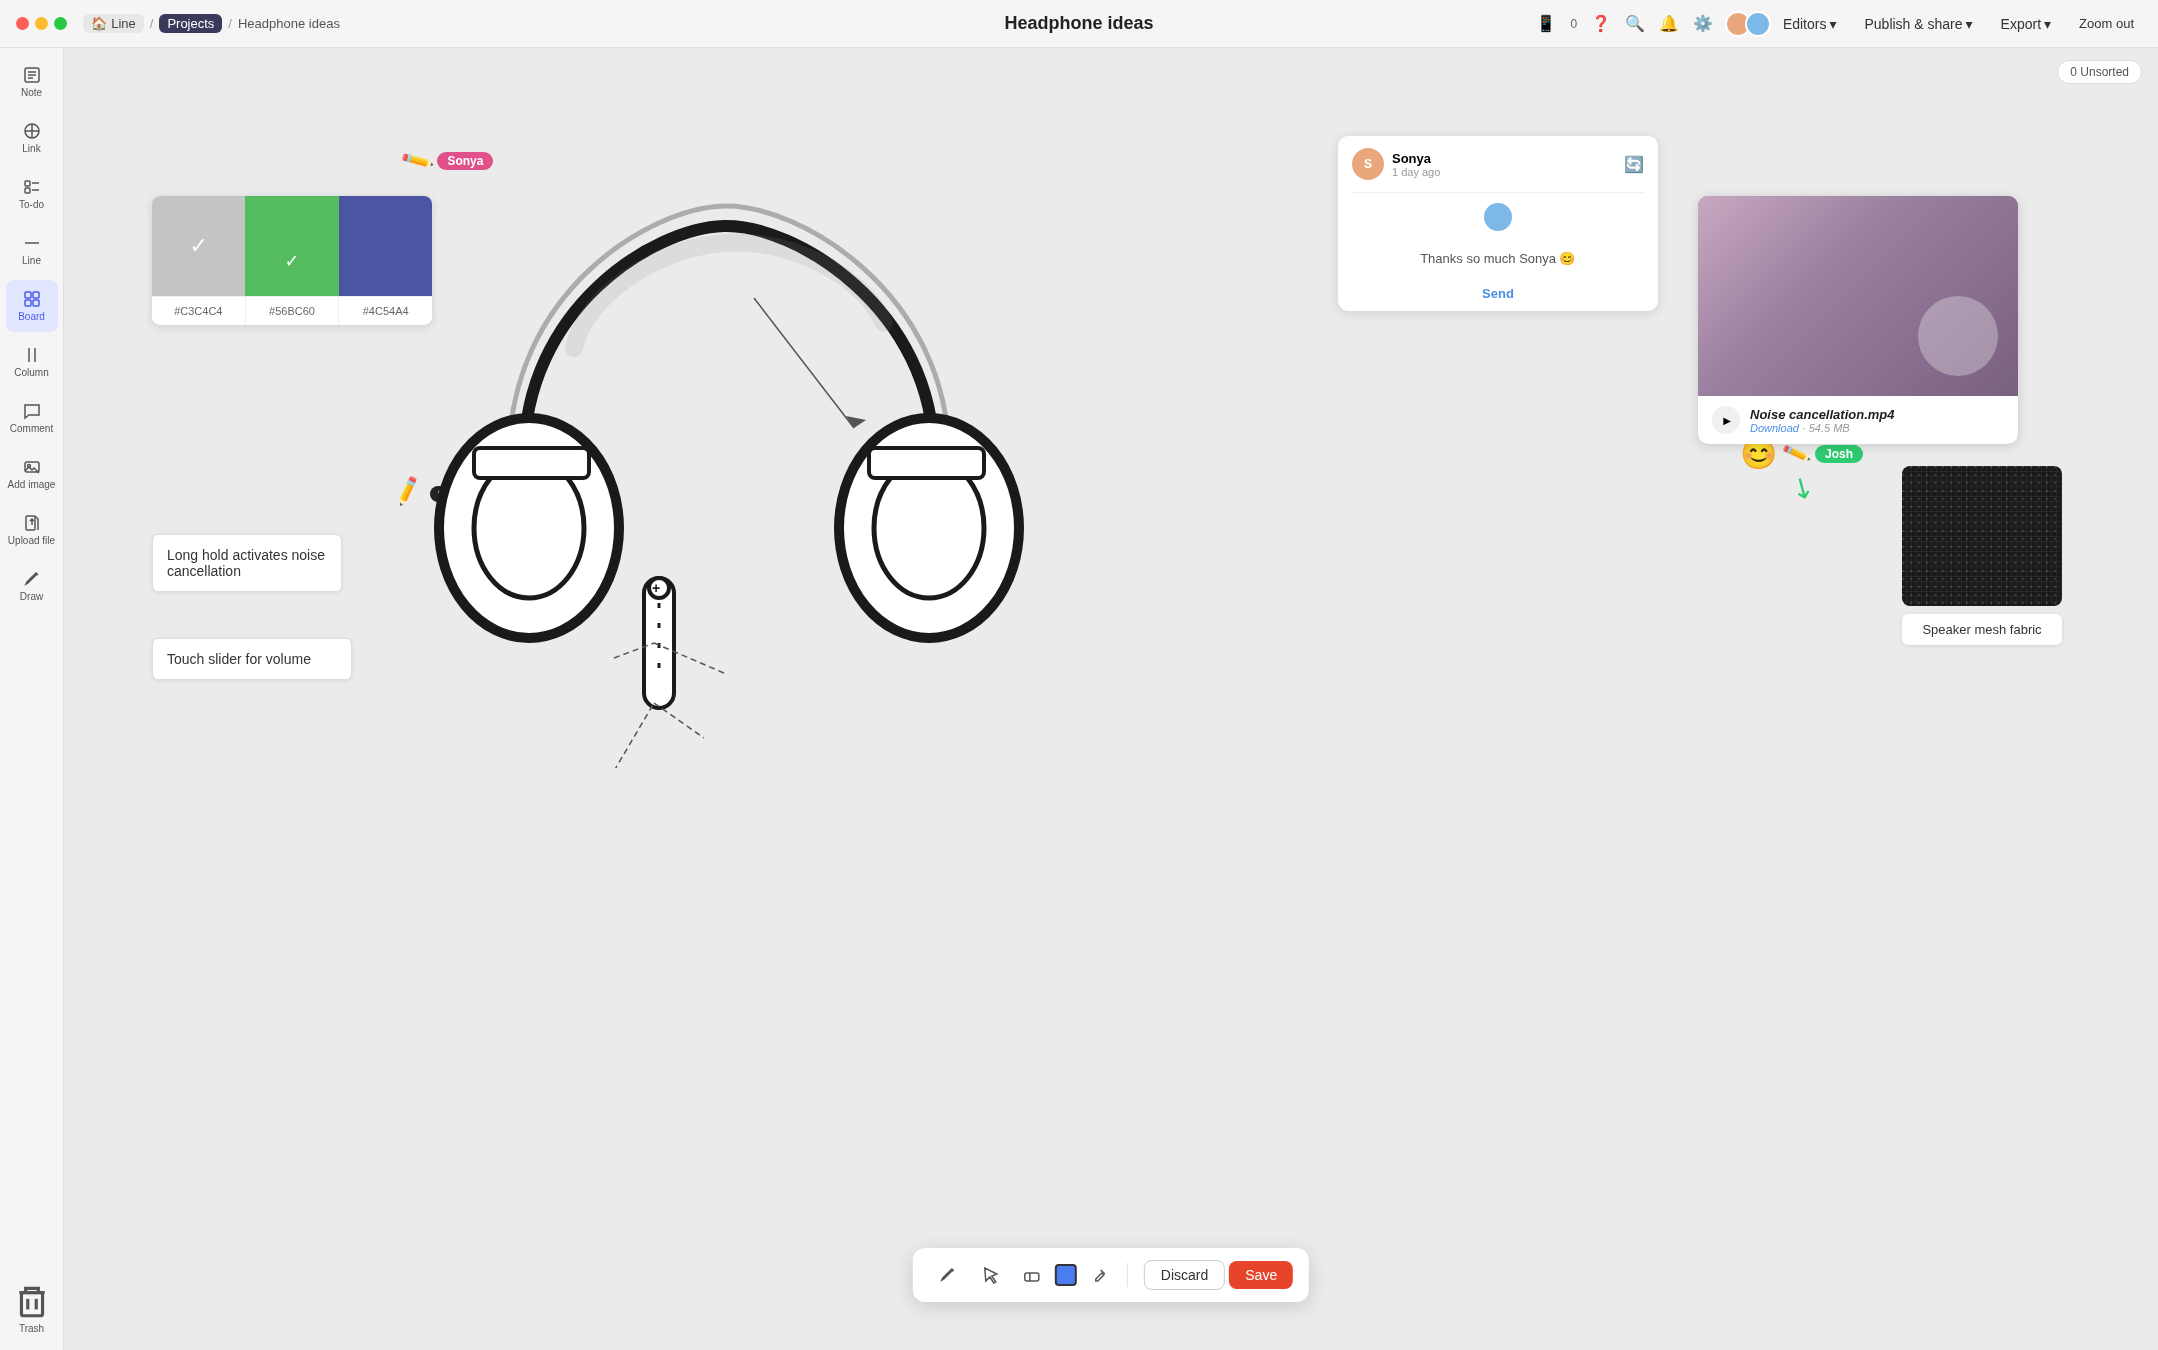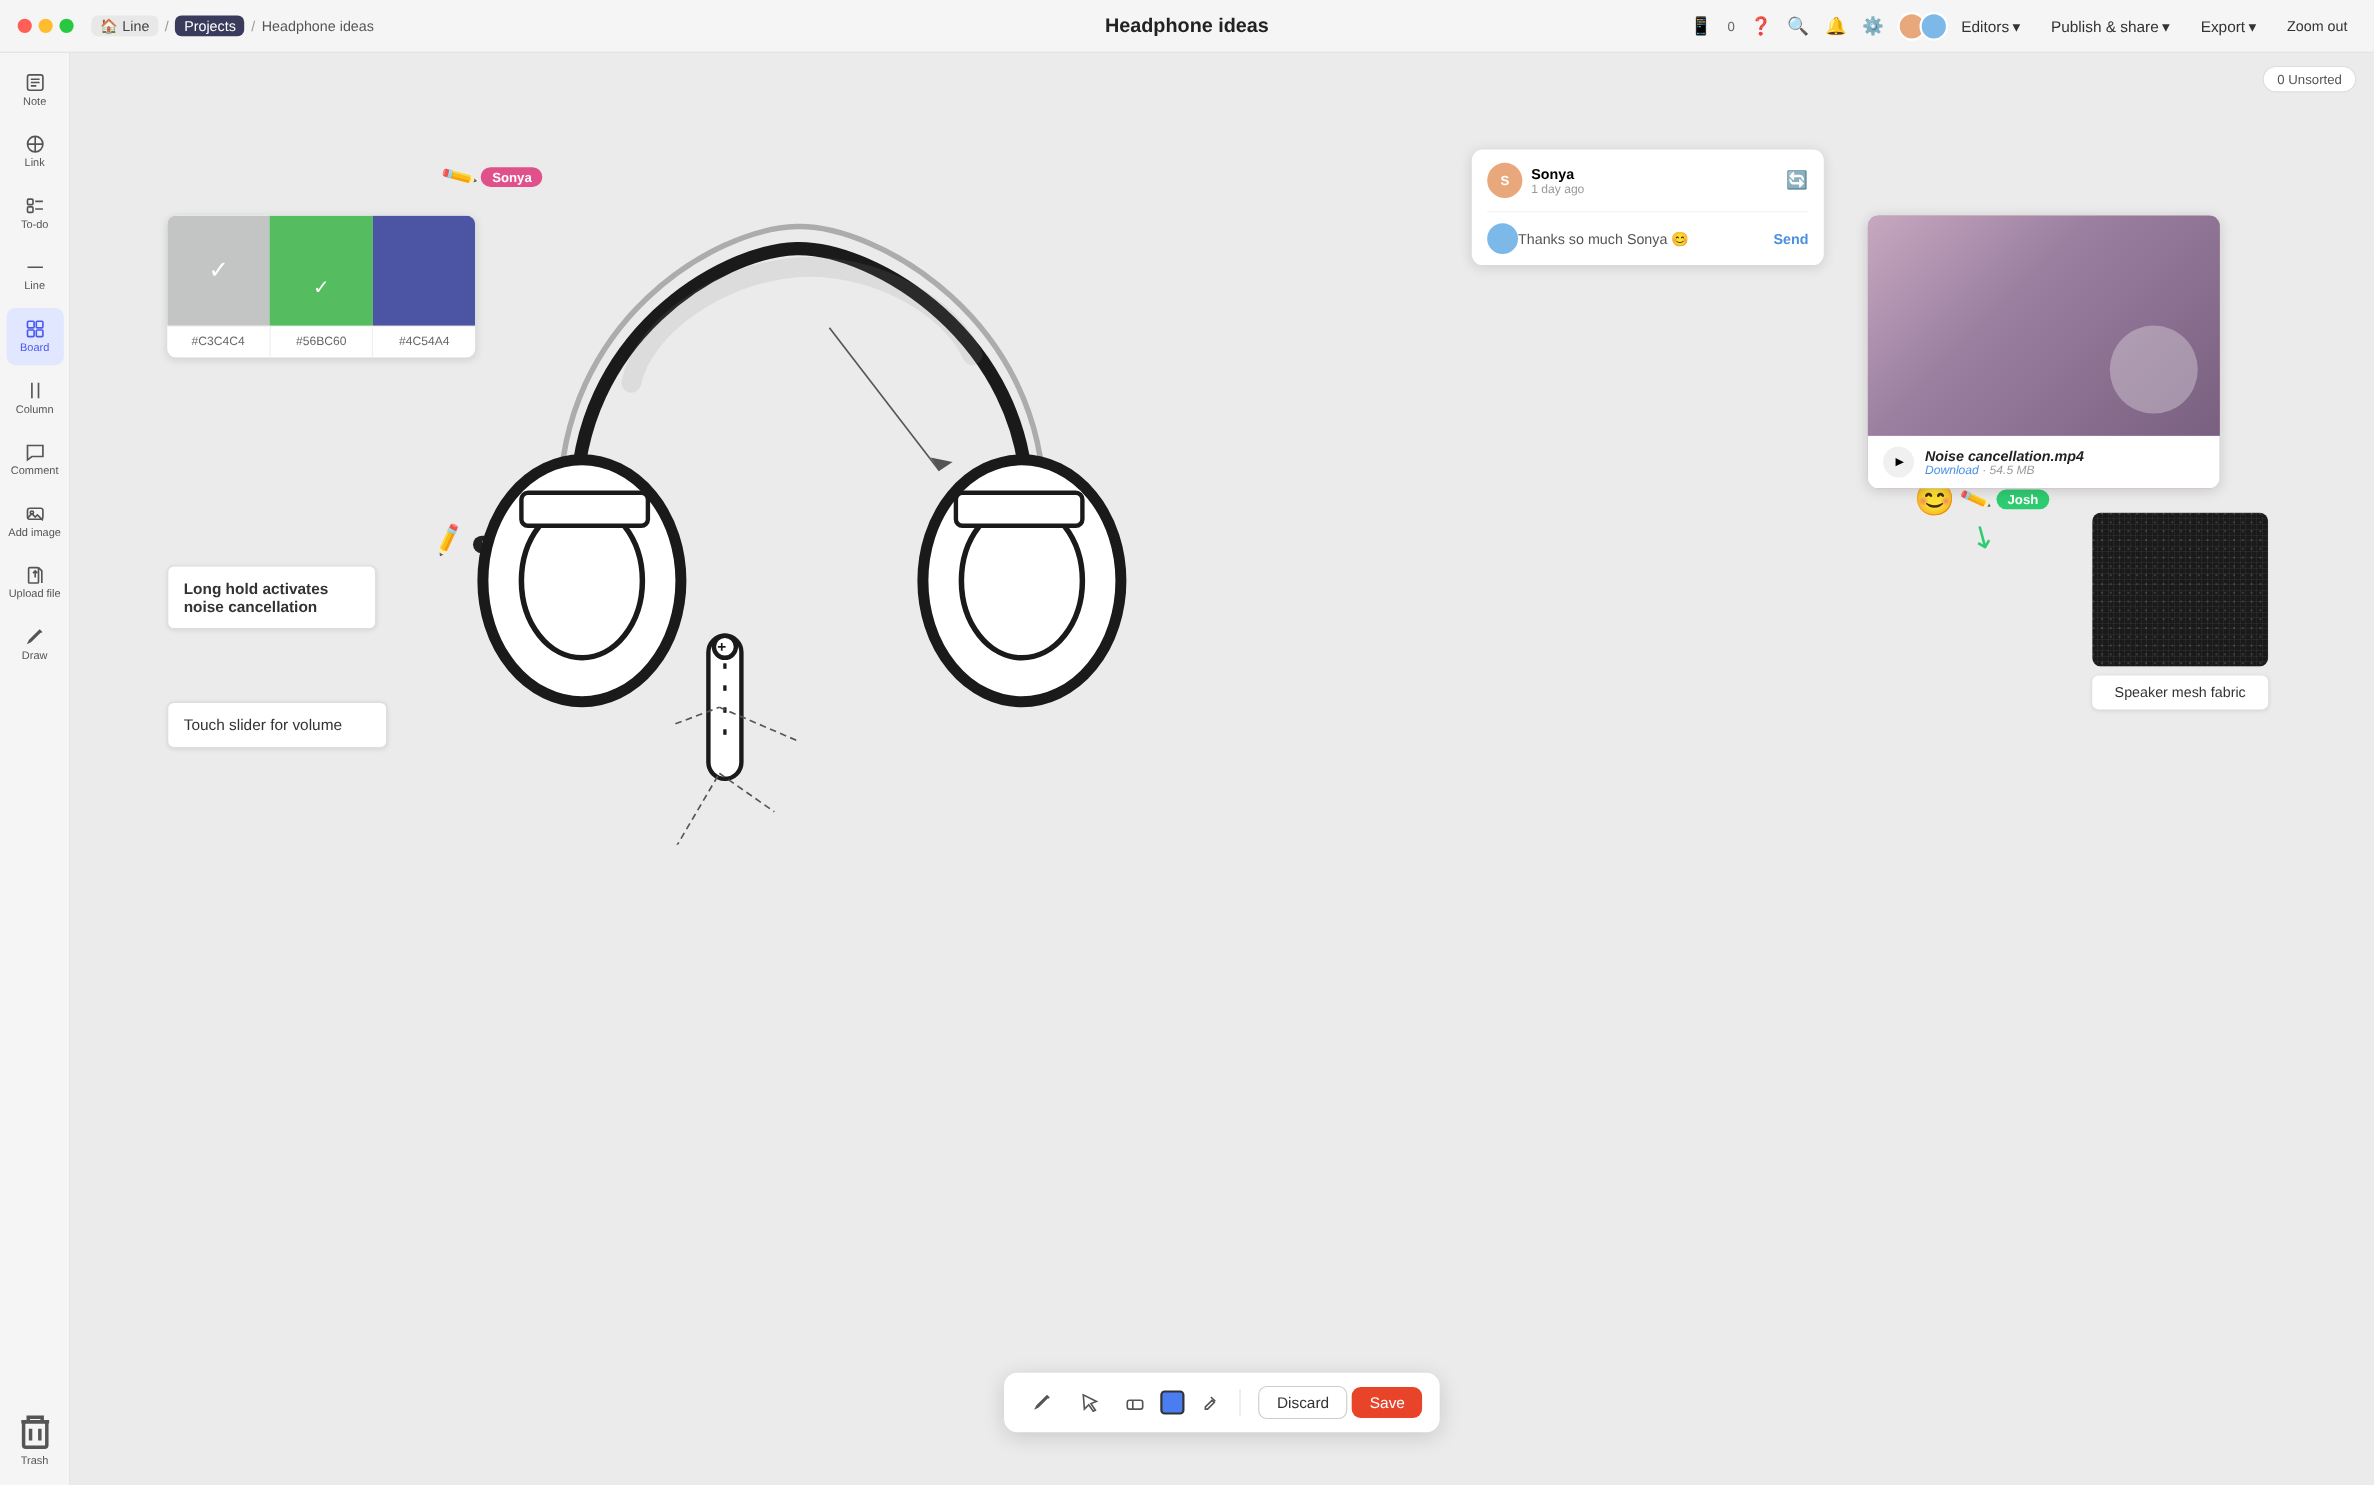--- a/index.html
+++ b/index.html
@@ -196,21 +196,21 @@
       overflow: hidden;
     }
     .comment-header { padding: 12px 14px; display: flex; align-items: center; gap: 8px; }
     .comment-avatar { width: 32px; height: 32px; border-radius: 50%; background: #e8a87c; display: flex; align-items: center; justify-content: center; font-size: 12px; color: white; font-weight: 600; flex-shrink: 0; }
     .comment-meta { flex: 1; }
     .comment-name { font-size: 13px; font-weight: 600; }
     .comment-time { font-size: 11px; color: #999; }
     .comment-text { padding: 0 14px 10px; font-size: 13px; color: #333; line-height: 1.4; }
     .comment-mention { color: #4a90e2; font-weight: 500; }
     .comment-divider { height: 1px; background: #f0f0f0; margin: 0 14px; }
-    .comment-reply { padding: 10px 14px; display: flex; align-items: center; gap: 0; }
+    .comment-reply { padding: 10px 14px; display: flex; align-items: center; gap: 20px; flex-direction: column; }
     .reply-avatar { width: 28px; height: 28px; border-radius: 50%; background: #7cb9e8; flex-shrink: 0; }
     .reply-input { flex: 1; font-size: 13px; color: #555; }
     .reply-send { font-size: 13px; color: #4a90e2; font-weight: 600; cursor: pointer; background: none; border: none; }
 
     
     .video-card {
       position: absolute;
       top: 148px;
       right: 140px;
       width: 320px;
@@ -535,21 +535,21 @@
         <div class="color-label">#56BC60</div>
         <div class="color-label">#4C54A4</div>
       </div>
     </div>
 
     <div class="sonya-cursor">
       <span class="sonya-pen">✏️</span>
       <span class="sonya-label">Sonya</span>
     </div>
 
-    <div class="annotation-box" style="top:466px;left:88px;width:190px;font-weight:bold;">
+    <div class="annotation-box" style="top:486px;left:88px;width:190px;">
       <span>Long hold activates noise cancellation</span>
     </div>
 
     <div class="annotation-box" style="top:590px;left:88px;width:200px;">
       <span>Touch slider for volume</span>
     </div>
 
     <div class="surdesh-cursor">
       <span class="surdesh-pen">✏️</span>
       <span class="surdesh-label">Surdesh</span>

